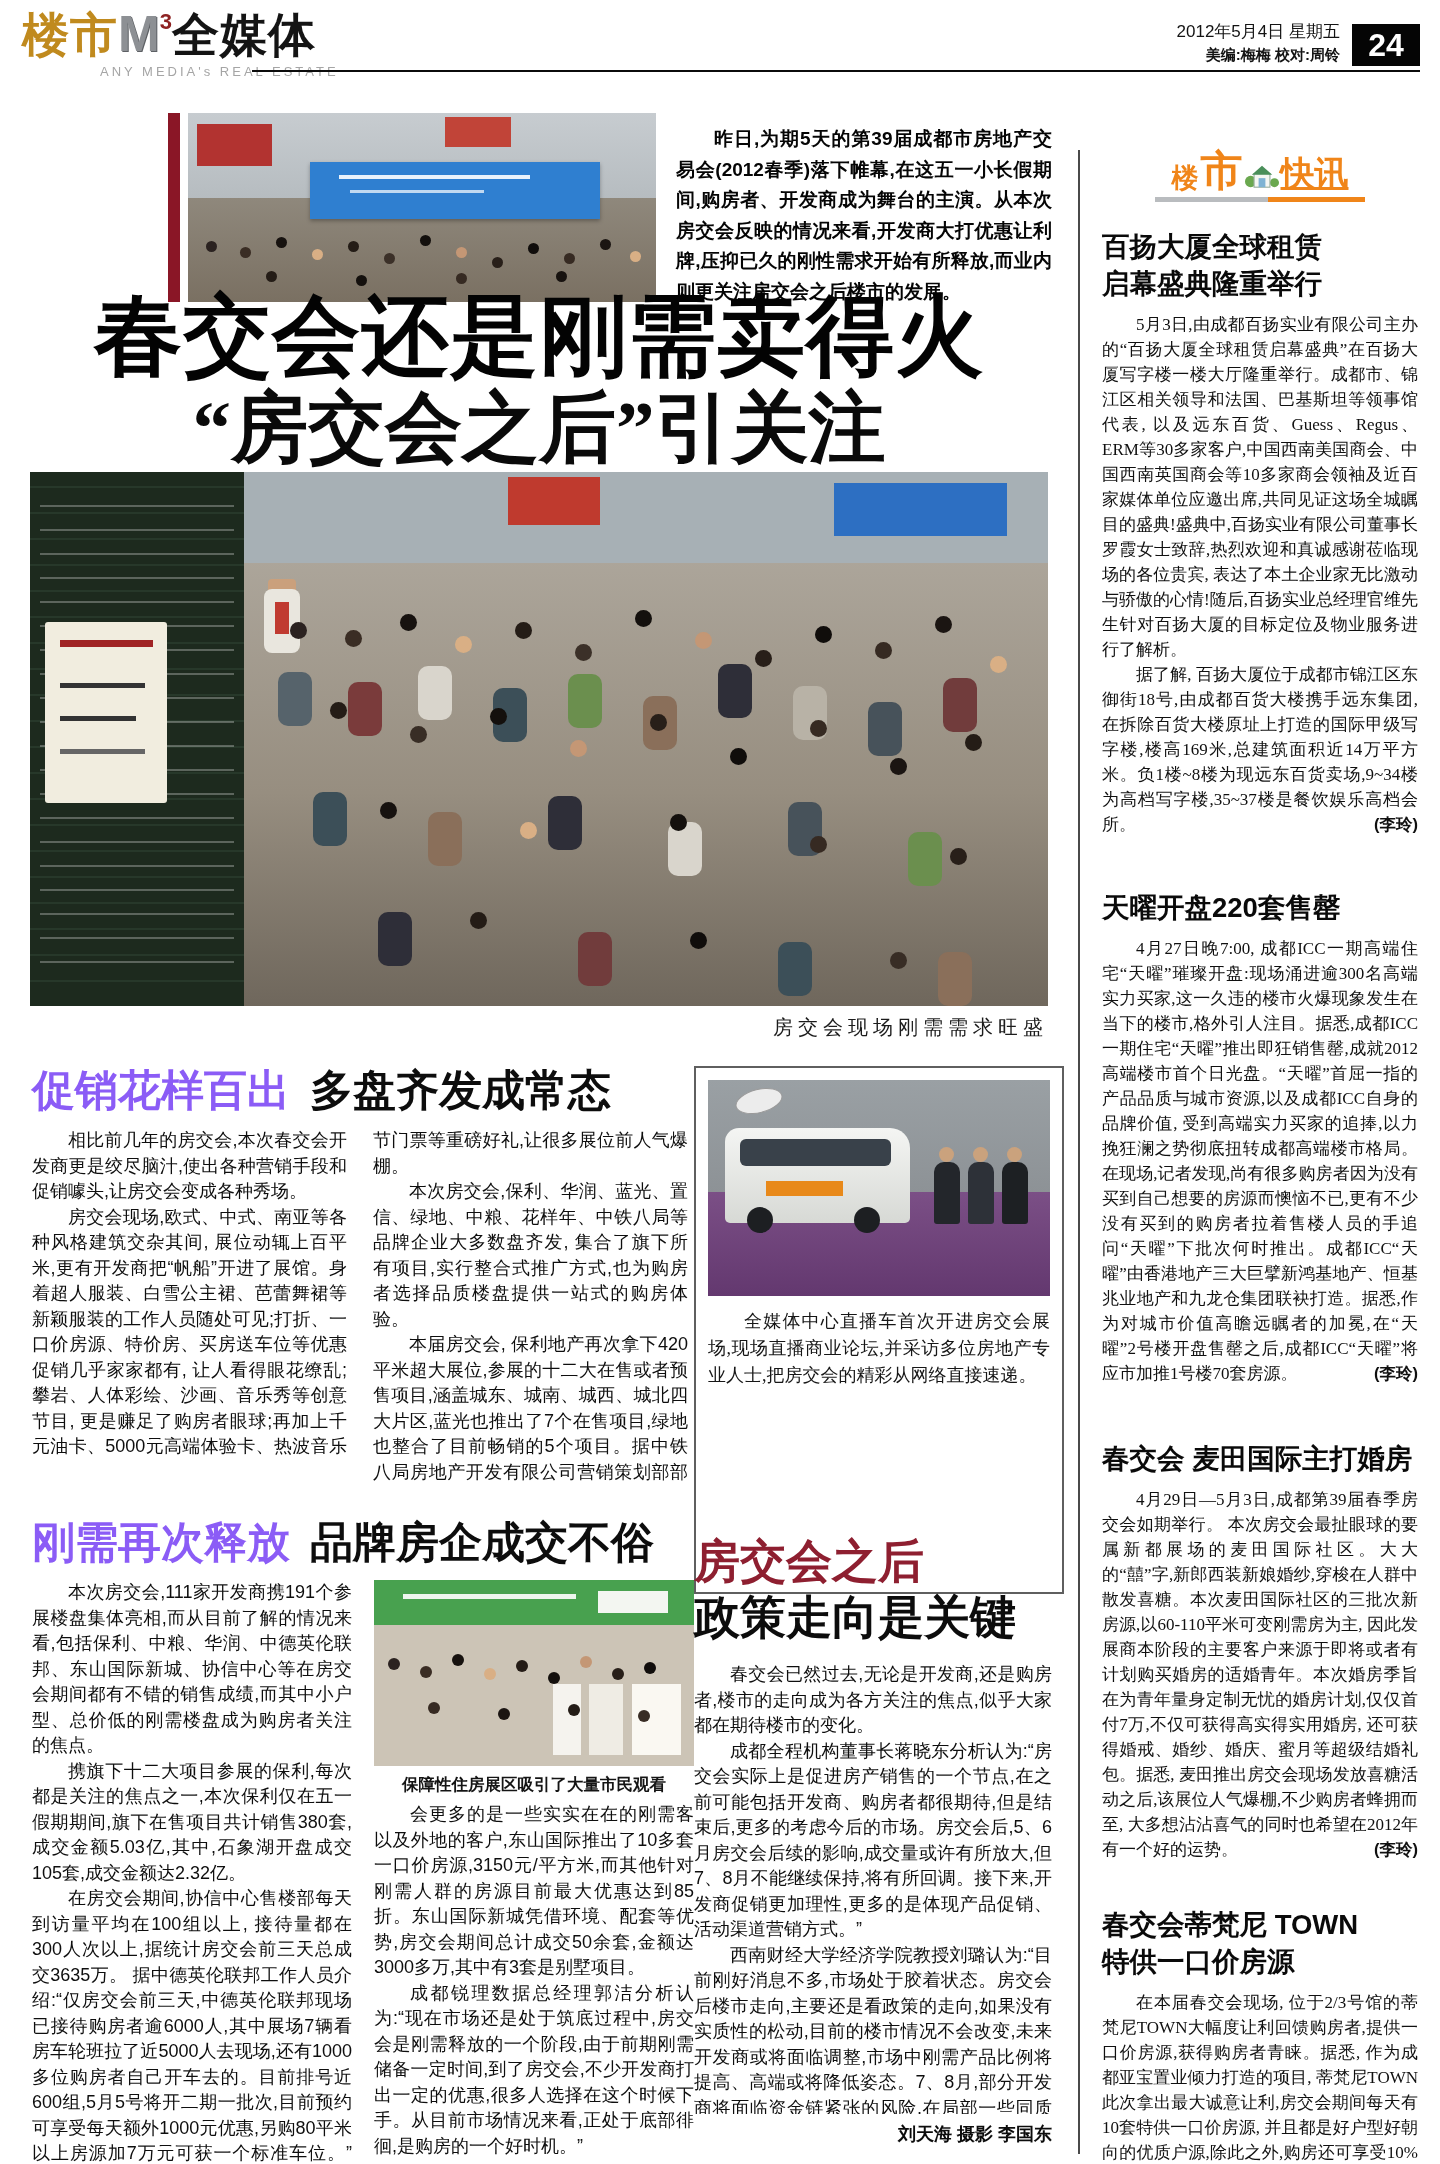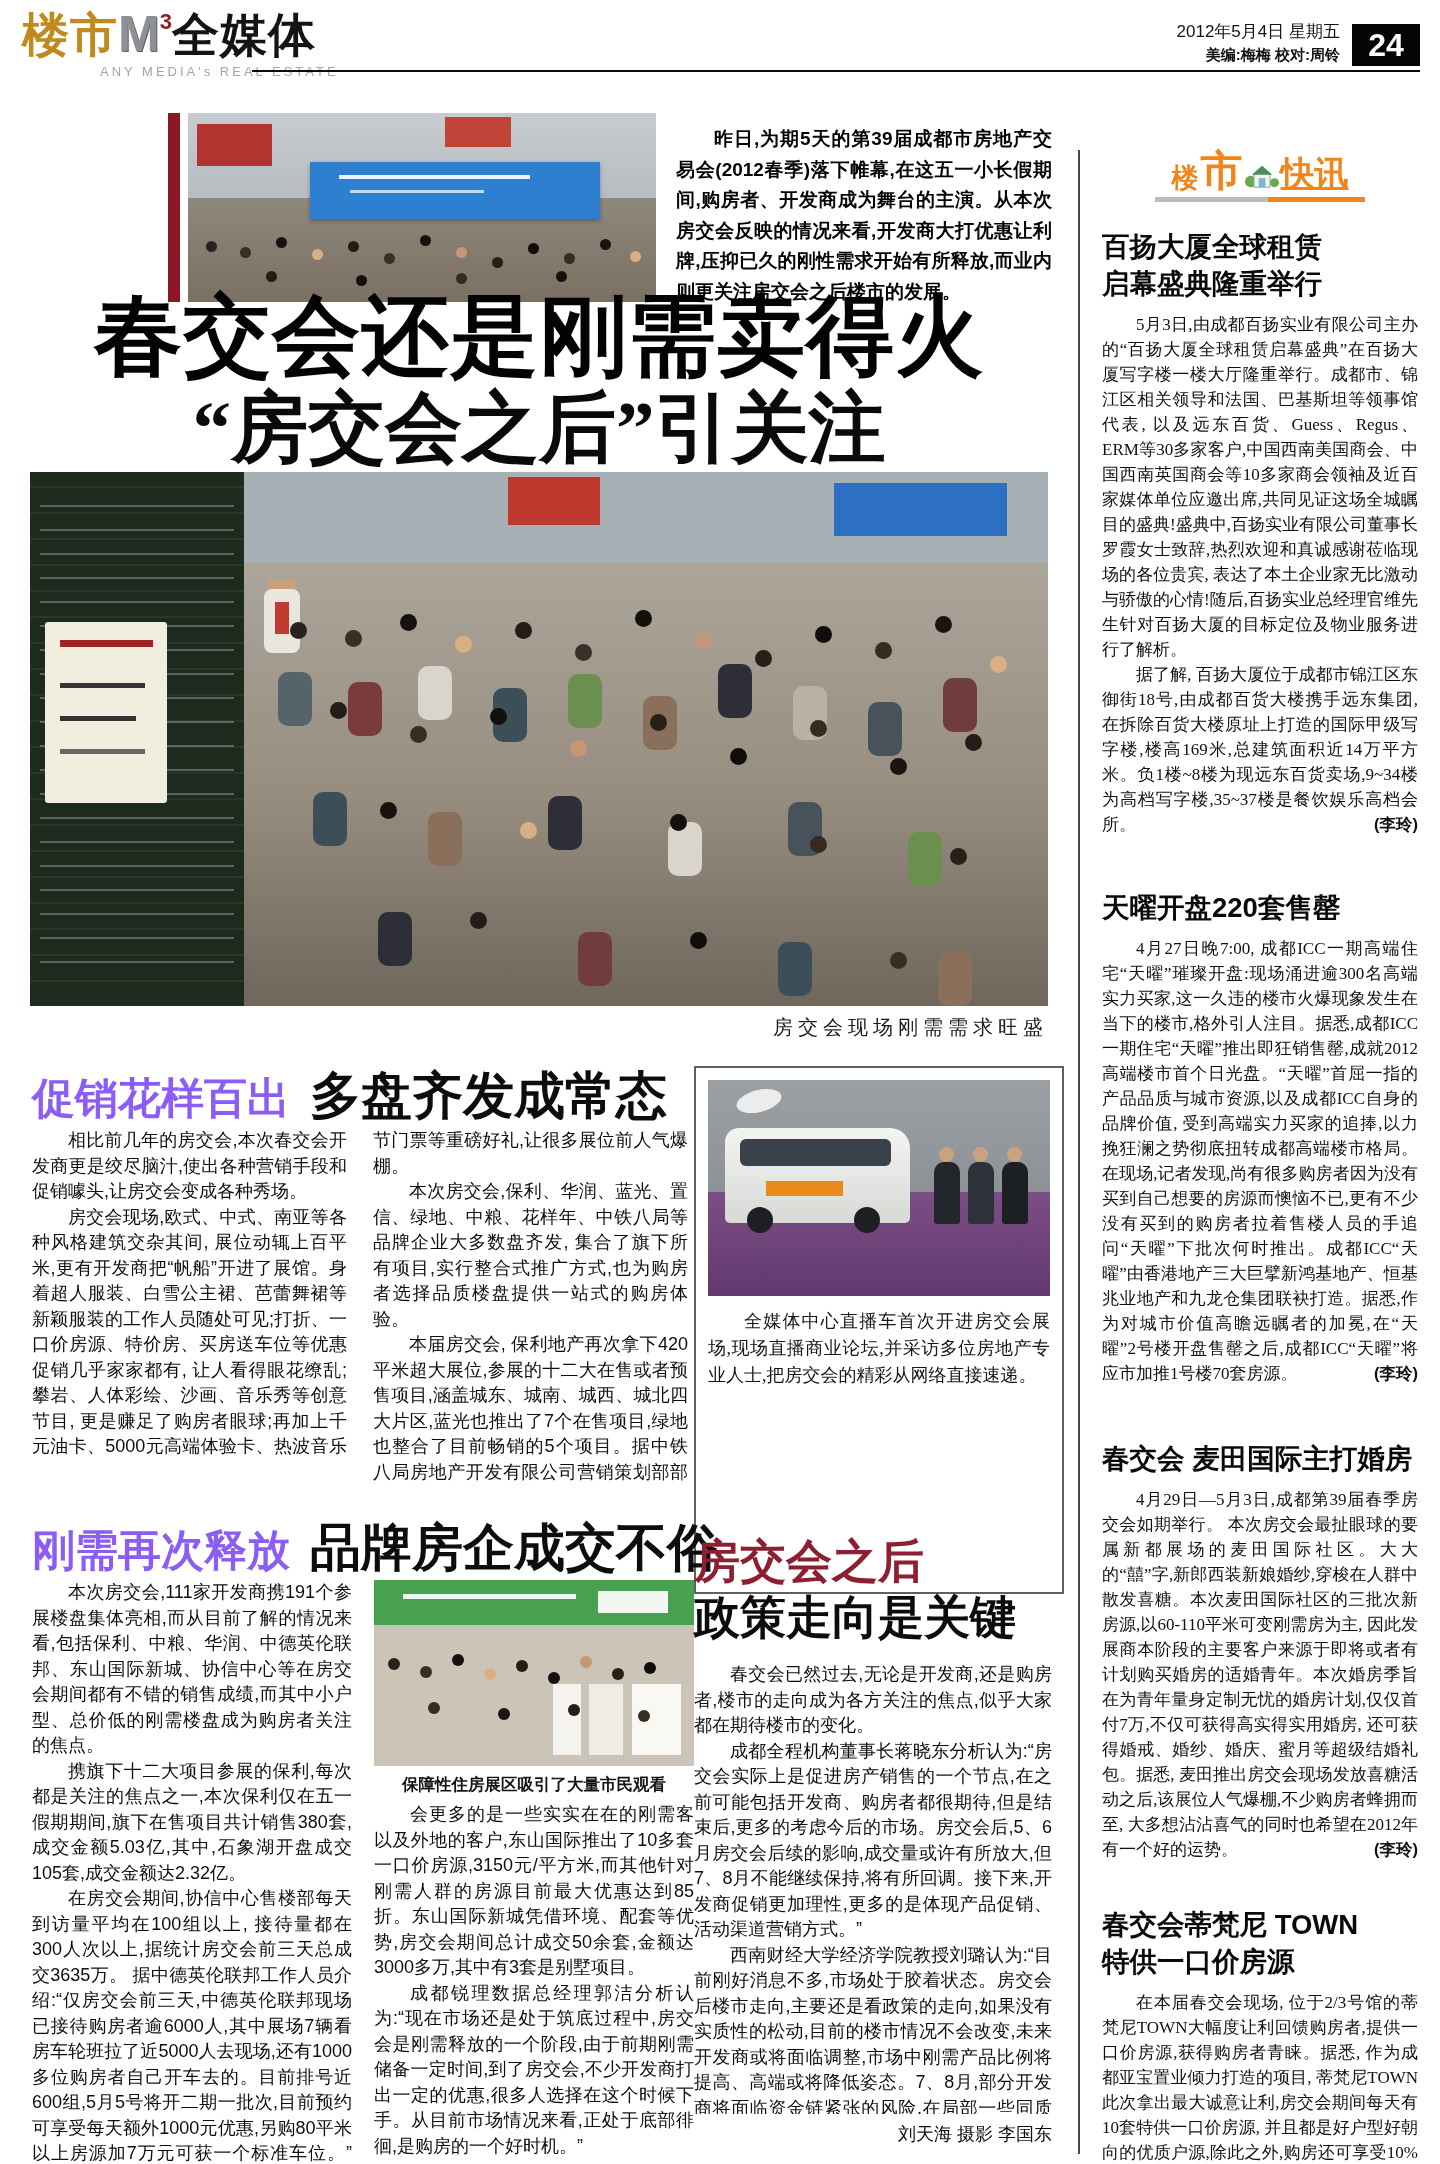--- a/index.html
+++ b/index.html
@@ -98,35 +98,35 @@
 
   
   .vline{left:1078px;top:150px;width:2px;height:2004px;background:#4a4a4a;}
   .vanbox{left:694px;top:1066px;width:370px;height:528px;border:2px solid #5f5f5f;box-sizing:border-box;padding:12px;background:#fff;}
   .caption-van{margin-top:12px;font-family:"Liberation Serif",serif;font-size:18px;line-height:27px;
                text-align:justify;text-indent:2em;color:#161616;}
 
   
   .art-head{white-space:nowrap;font-family:"Liberation Serif",serif;font-weight:900;}
   .art-head .kicker{font-size:43px;color:#8b5cf6;margin-right:20px;}
-  .art-head .ttl{font-size:51px;color:#0d0d0d;}
+  .art-head .ttl{font-size:43px;color:#0d0d0d;}
   .art1-head{left:32px;top:1062px;}
   .art1-body{left:32px;top:1128px;width:656px;height:378px;column-count:2;column-gap:26px;overflow:hidden;}
   .body-txt{font-size:18px;line-height:25.5px;text-align:justify;color:#0e0e0e;}
   .body-txt p{margin:0;text-indent:2em;}
   .art2-head{left:32px;top:1514px;}
   .art2-col1{left:32px;top:1580px;width:320px;height:584px;overflow:hidden;}
   .art2-col2{left:374px;top:1580px;width:320px;height:732px;overflow:hidden;}
   .caption-expo{font-family:"Liberation Serif",serif;font-weight:bold;font-size:16.5px;text-align:center;
                 margin:8px 0 6px;color:#141414;}
   .art3-head{left:694px;top:1534px;font-family:"Liberation Serif",serif;font-weight:900;line-height:56px;}
   .art3-k{font-size:46px;color:#8e1f30;}
   .art3-t{font-size:46px;color:#0c0c0c;}
   .art3-body{left:694px;top:1662px;width:358px;height:452px;overflow:hidden;}
-  .art3-byline{left:694px;top:2122px;width:358px;text-align:right;font-weight:normal;font-size:18px;color:#0c0c0c;}
+  .art3-byline{left:694px;top:2122px;width:358px;text-align:right;font-weight:bold;font-size:18px;color:#0c0c0c;}
 
   
   .sidebar{left:1102px;top:150px;width:316px;}
   .sb-head{text-align:center;}
   .sb-head-row{display:inline-flex;align-items:flex-end;gap:2px;color:#f08519;font-weight:900;}
   .sb-h1{font-size:27px;line-height:1;} .sb-h2{font-size:42px;line-height:1;}
   .sb-h3{font-size:34px;line-height:1.05;text-decoration:underline;}
   .house-ico{width:34px;height:30px;display:inline-block;}
   .sb-underline{width:210px;height:5px;margin:5px auto 0;background:linear-gradient(90deg,#b9bcbf 0 54%,#f08519 54% 100%);}
   .sb-title{font-size:27.5px;font-weight:900;line-height:37px;color:#0a0a0a;}

